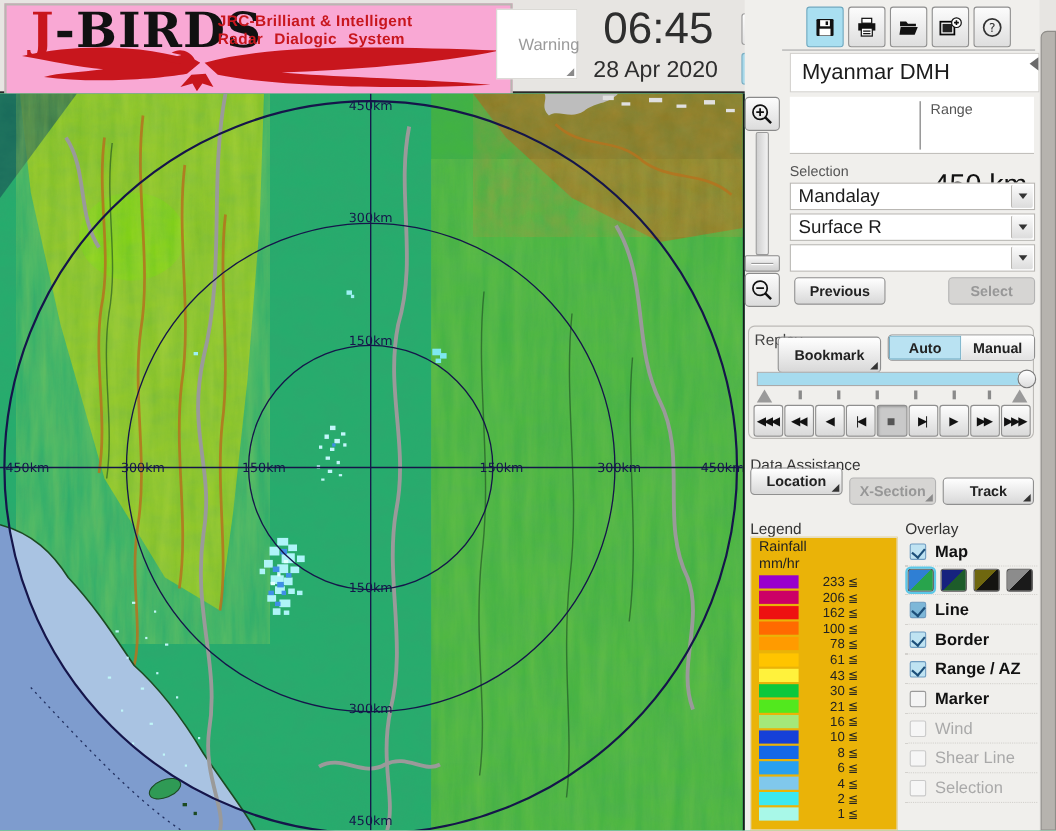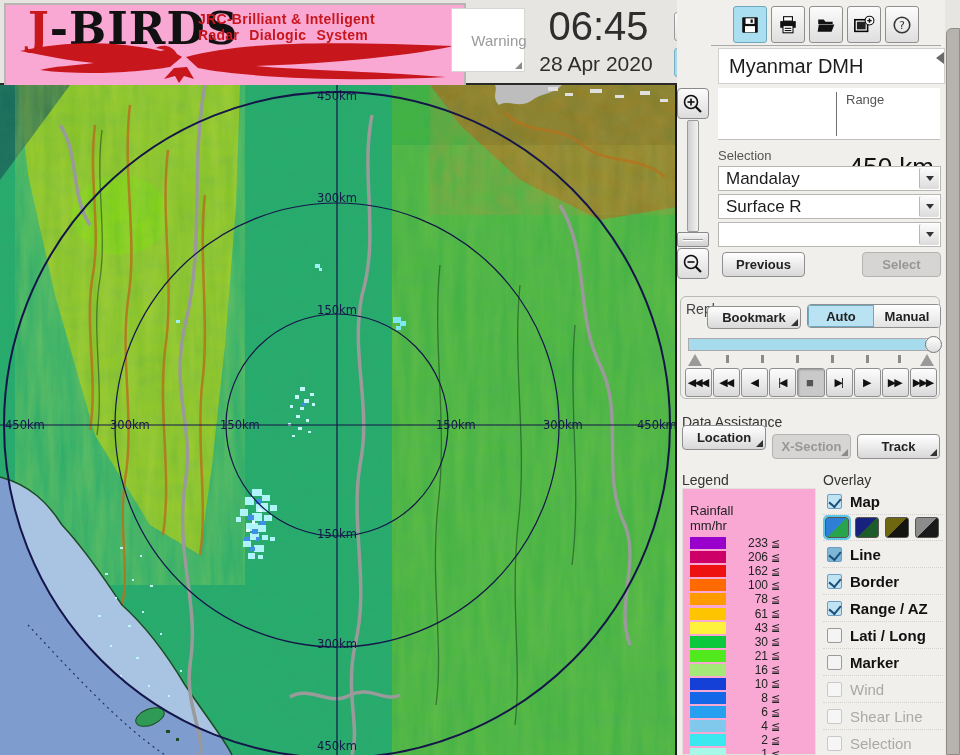--- a/index.html
+++ b/index.html
@@ -47,21 +47,21 @@
   .caret { width:0; height:0; border-left:4px solid transparent; border-right:4px solid transparent; border-top:5px solid #333; }
 
   .btn { border:1px solid #8f8f8f; border-radius:4px; background:linear-gradient(#ffffff,#d8d8d8); font-size:13px; font-weight:bold; color:#222; display:flex; align-items:center; justify-content:center; position:absolute; }
   .btn.disabled { background:#d6d5d3; color:#979797; border-color:#b3b3b3; }
   #btn-previous { left:45px; top:252px; width:83px; height:25px; }
   #btn-select { left:185px; top:252px; width:79px; height:25px; }
 
   
   #replay-box { position:absolute; left:3px; top:296px; width:260px; height:103px; border:1px solid #bcbab6; border-radius:6px; }
   #replay-label { position:absolute; left:5px; top:4px; font-size:14px; color:#444; }
-  #btn-bookmark { left:26px; top:9px; width:94px; height:23px; position:absolute; }
+  #btn-bookmark { left:26px; top:9px; width:94px; height:33px; position:absolute; }
   #seg { position:absolute; left:126px; top:7px; width:134px; height:24px; border:1px solid #8f8f8f; border-radius:4px; display:flex; overflow:hidden; background:#fff; }
   .seg-item { flex:1; display:flex; align-items:center; justify-content:center; font-size:13px; font-weight:bold; color:#222; background:linear-gradient(#ffffff,#e2e2e2); }
   .seg-item.selected { background:#b9e2f2; box-shadow:inset 0 0 0 1px #6fa8bf; }
   #slider { position:absolute; left:7px; top:41px; width:246px; height:13px; background:#fdfdfd; border:1px solid #aaa; }
   #slider-fill { height:100%; background:#a6dbee; }
   #slider-handle { position:absolute; top:-3px; width:17px; height:17px; border-radius:50%; background:linear-gradient(#fff,#ddd); border:1px solid #777; }
   #ticks { position:absolute; left:7px; top:57px; width:246px; height:12px; }
   .tick { position:absolute; top:1px; width:3px; height:8px; background:#8a8a8a; }
   .end-tri { position:absolute; top:0; width:0; height:0; border-left:7px solid transparent; border-right:7px solid transparent; border-bottom:12px solid #9a9a9a; }
   #pb-row { position:absolute; left:4px; top:71px; width:252px; height:29px; display:flex; gap:1px; }
@@ -69,21 +69,21 @@
   .pb-btn.pressed { background:#c9c9c9; box-shadow:inset 1px 1px 2px #999; color:#555; font-size:13px; letter-spacing:0; }
 
   #da-label { position:absolute; left:5px; top:414px; font-size:14px; color:#333; }
   #btn-location { left:5px; top:425px; width:84px; height:25px; }
   #btn-xsection { left:95px; top:434px; width:79px; height:25px; }
   #btn-track { left:180px; top:434px; width:83px; height:25px; }
 
   #legend-label { position:absolute; left:5px; top:472px; font-size:14px; color:#333; }
   #overlay-label { position:absolute; left:146px; top:472px; font-size:14px; color:#333; }
 
-  #legend-box { position:absolute; left:5px; top:488px; width:134px; height:267px; background:#f9a8d4; border:1px solid #e2e0dc; padding:14px 0 0 7px; }
+  #legend-box { position:absolute; left:5px; top:488px; width:134px; height:267px; background:#eab308; border:1px solid #e2e0dc; padding:0 0 0 7px; }
   .lg-title { font-size:13px; color:#222; line-height:15px; }
   #lg-rows { margin-top:3px; }
   .lg-row { height:14.1px; display:flex; align-items:center; }
   .lg-swatch { width:36px; height:12px; }
   .lg-val { width:42px; text-align:right; font-size:12px; color:#222; }
   .lg-op { font-size:11px; color:#222; margin-left:3px; }
 
   #overlay-box { position:absolute; left:146px; top:488px; width:120px; height:267px; }
   .ov-row { height:27px; display:flex; align-items:center; border-bottom:1px dotted #d3d1cd; }
   .cb { width:15px; height:15px; border:1px solid #9a9a9a; border-radius:2px; background:#f4f4f4; margin:0 8px 0 4px; position:relative; flex:none; }
@@ -378,24 +378,20 @@
           <span class="cb checked dark"></span>
           <span class="ov-label">Line</span>
         </div>
       <div class="ov-row">
           <span class="cb checked"></span>
           <span class="ov-label">Border</span>
         </div>
       <div class="ov-row">
           <span class="cb checked"></span>
           <span class="ov-label">Range / AZ</span>
-        </div>
-      <div class="ov-row">
-          <span class="cb"></span>
-          <span class="ov-label">Lati / Long</span>
         </div>
       <div class="ov-row">
           <span class="cb"></span>
           <span class="ov-label">Marker</span>
         </div>
       <div class="ov-row disabled">
           <span class="cb off-disabled"></span>
           <span class="ov-label">Wind</span>
         </div>
       <div class="ov-row disabled">

